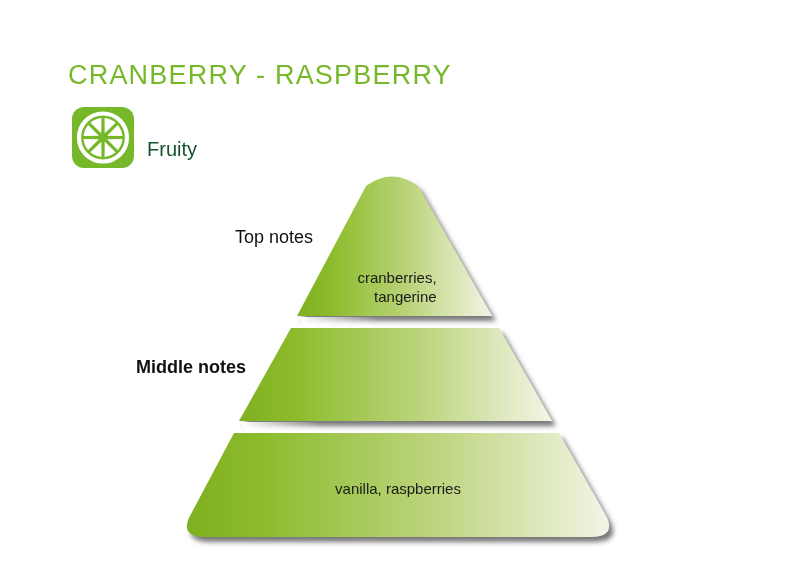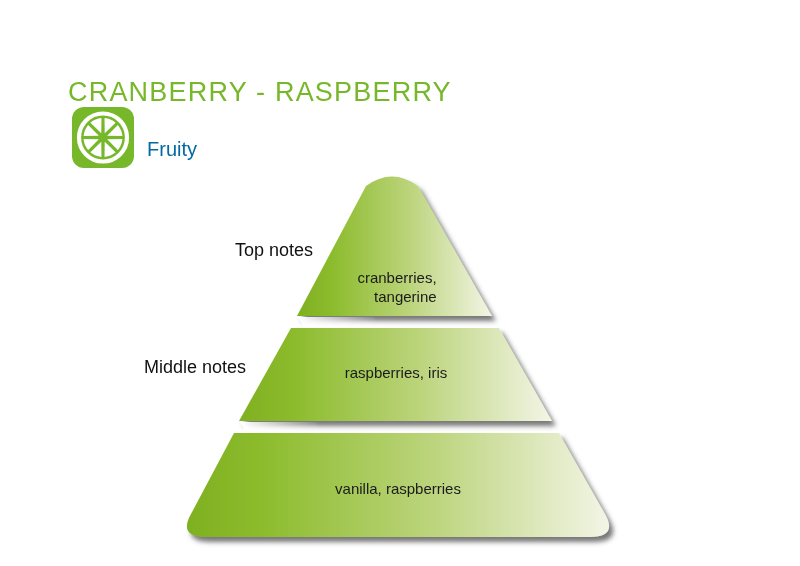--- a/index.html
+++ b/index.html
@@ -3,40 +3,40 @@
 <meta charset="utf-8">
 <style>
   html,body{margin:0;padding:0;}
   body{
     width:800px;height:566px;background:#ffffff;overflow:hidden;
     font-family:"Liberation Sans", sans-serif;
   }
   .stage{position:relative;width:800px;height:566px;background:#ffffff;}
 
   .page-title{
-    position:absolute;left:68px;top:77px;margin:0;
+    position:absolute;left:68px;top:60px;margin:0;
     font-size:27px;font-weight:400;letter-spacing:1.2px;
     color:#76b82a;white-space:nowrap;
   }
 
   .category{position:absolute;left:72px;top:107px;width:200px;height:62px;}
   .cat-icon{position:absolute;left:0;top:0;}
   .cat-label{
     position:absolute;left:75px;top:31px;
-    font-size:20px;color:#0369a1;white-space:nowrap;
+    font-size:20px;color:#14532d;white-space:nowrap;
   }
 
   .pyramid-svg{position:absolute;left:0;top:0;width:800px;height:566px;}
 
   .side-label{
     position:absolute;
     font-size:18px;color:#111111;white-space:nowrap;text-align:right;
   }
-  .side-label.top{right:487px;top:240px;margin-left:40px;}
-  .side-label.middle{right:554px;top:357px;}
+  .side-label.top{right:487px;top:227px;margin-left:40px;}
+  .side-label.middle{right:554px;top:357px;font-weight:bold;}
   .side-label.base{right:609px;top:455px;}
 
   .note-text{
     position:absolute;transform:translateX(-50%);
     font-size:15px;line-height:19px;color:#1b1b1b;
     text-align:right;white-space:nowrap;
   }
   .note-text.top{left:397px;top:268px;}
   .note-text.middle{left:396px;top:363px;}
   .note-text.base{left:398px;top:479px;}
@@ -94,16 +94,15 @@
     <path d="M 240,422 L 316,422 L 322,432 L 246,432 Z" fill="url(#fadeL)"></path>
   </svg>
 
   <div class="side-label top">Top notes</div>
   <div class="side-label middle">Middle notes</div>
 
   <div class="note-text top">
     <div>cranberries,</div>
     <div>tangerine</div>
   </div>
-  <div class="note-text middle">raspberries, iris</div>
   <div class="note-text base">vanilla, raspberries</div>
 
 </div>
 
 </body></html>

